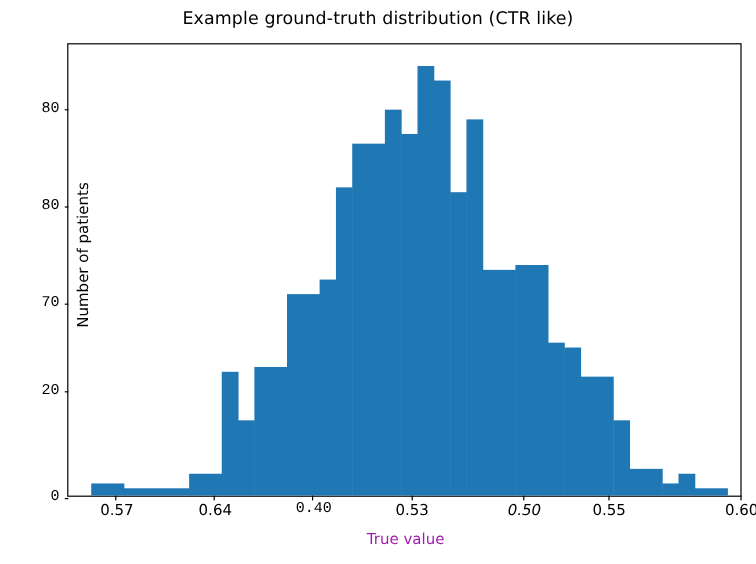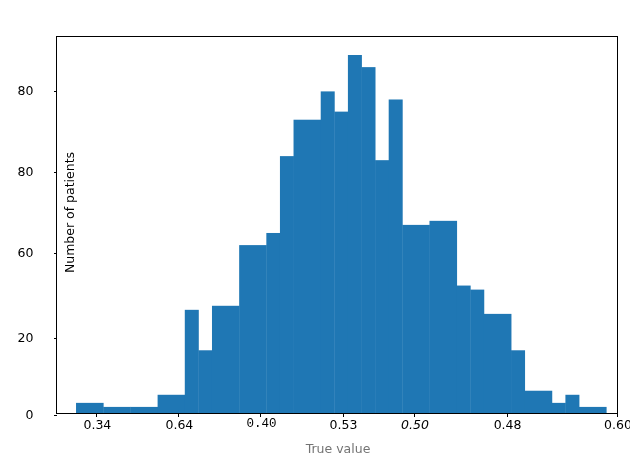--- a/index.html
+++ b/index.html
@@ -79,36 +79,37 @@
     position: absolute;
     left: -3.5px;
     width: 3.5px;
     height: 0;
     border-top: 1.2px solid #000000;
   }
   .ytick-label {
     position: absolute;
     right: 100%;
     top: -9px;
-    margin-right: 20px;
+    margin-right: 4px;
     font-size: 12.5px;
     color: #000000;
     white-space: nowrap;
     text-align: right;
+    font-family: Liberation Mono, monospace;
   }
 
   
   #x-axis-label {
     position: absolute;
     left: 0;
     top: 404px;
     width: 562px;
     text-align: center;
     font-size: 12.5px;
-    color: #737373;
+    color: #a21caf;
   }
 
   .xtick {
     position: absolute;
     top: 100%;
     width: 0;
     height: 3.5px;
     border-left: 1.2px solid #000000;
   }
   .xtick-label {
@@ -119,20 +120,21 @@
     font-size: 12.5px;
     color: #000000;
     white-space: nowrap;
   }
 </style>
 </head>
 <body>
 
 <div id="figure">
 
+  <div id="chart-title">Example ground-truth distribution (CTR like)</div>
 
   <div id="axes">
 
     <div id="plot-area">
       <svg id="bars-svg" width="562" height="378" viewBox="0 0 562 378" preserveAspectRatio="none">
           <rect x="19.03" y="365.87" width="27.59" height="12.13" fill="#1f77b4"></rect>
           <rect x="46.22" y="369.91" width="27.59" height="8.09" fill="#1f77b4"></rect>
           <rect x="73.41" y="369.91" width="27.59" height="8.09" fill="#1f77b4"></rect>
           <rect x="100.60" y="357.78" width="27.59" height="20.22" fill="#1f77b4"></rect>
           <rect x="127.79" y="272.83" width="14.00" height="105.17" fill="#1f77b4"></rect>
@@ -158,51 +160,51 @@
           <rect x="494.84" y="365.87" width="13.97" height="12.13" fill="#1f77b4"></rect>
           <rect x="508.41" y="357.78" width="14.00" height="20.22" fill="#1f77b4"></rect>
           <rect x="522.01" y="369.91" width="27.59" height="8.09" fill="#1f77b4"></rect>
         </svg>
     </div>
 
     <div id="y-ticks">
         <div class="ytick" style="top: 378px;">
           <span class="ytick-label">0</span>
         </div>
-        <div class="ytick" style="top: 301px;">
+        <div class="ytick" style="top: 289px;">
           <span class="ytick-label">20</span>
         </div>
         <div class="ytick" style="top: 216.2px;">
-          <span class="ytick-label">60</span>
+          <span class="ytick-label">70</span>
         </div>
         <div class="ytick" style="top: 135.3px;">
           <span class="ytick-label">80</span>
         </div>
         <div class="ytick" style="top: 54.4px;">
           <span class="ytick-label">80</span>
         </div>
       </div>
     <div id="x-ticks">
         <div class="xtick" style="left: 39.38px;">
-          <span class="xtick-label">0.34</span>
+          <span class="xtick-label">0.57</span>
         </div>
         <div class="xtick" style="left: 121.42px;">
           <span class="xtick-label">0.64</span>
         </div>
         <div class="xtick" style="left: 203.47px; font-family: Liberation Mono, monospace;">
           <span class="xtick-label">0.40</span>
         </div>
         <div class="xtick" style="left: 285.51px;">
           <span class="xtick-label">0.53</span>
         </div>
-        <div class="xtick" style="left: 357px; font-style: italic;">
+        <div class="xtick" style="left: 379px; font-style: italic;">
           <span class="xtick-label">0.50</span>
         </div>
         <div class="xtick" style="left: 449.6px;">
-          <span class="xtick-label">0.48</span>
+          <span class="xtick-label">0.55</span>
         </div>
         <div class="xtick" style="left: 560px;">
           <span class="xtick-label">0.60</span>
         </div>
       </div>
 
     <div id="y-axis-label">Number of patients</div>
 
     <div id="x-axis-label">True value</div>
   </div>

